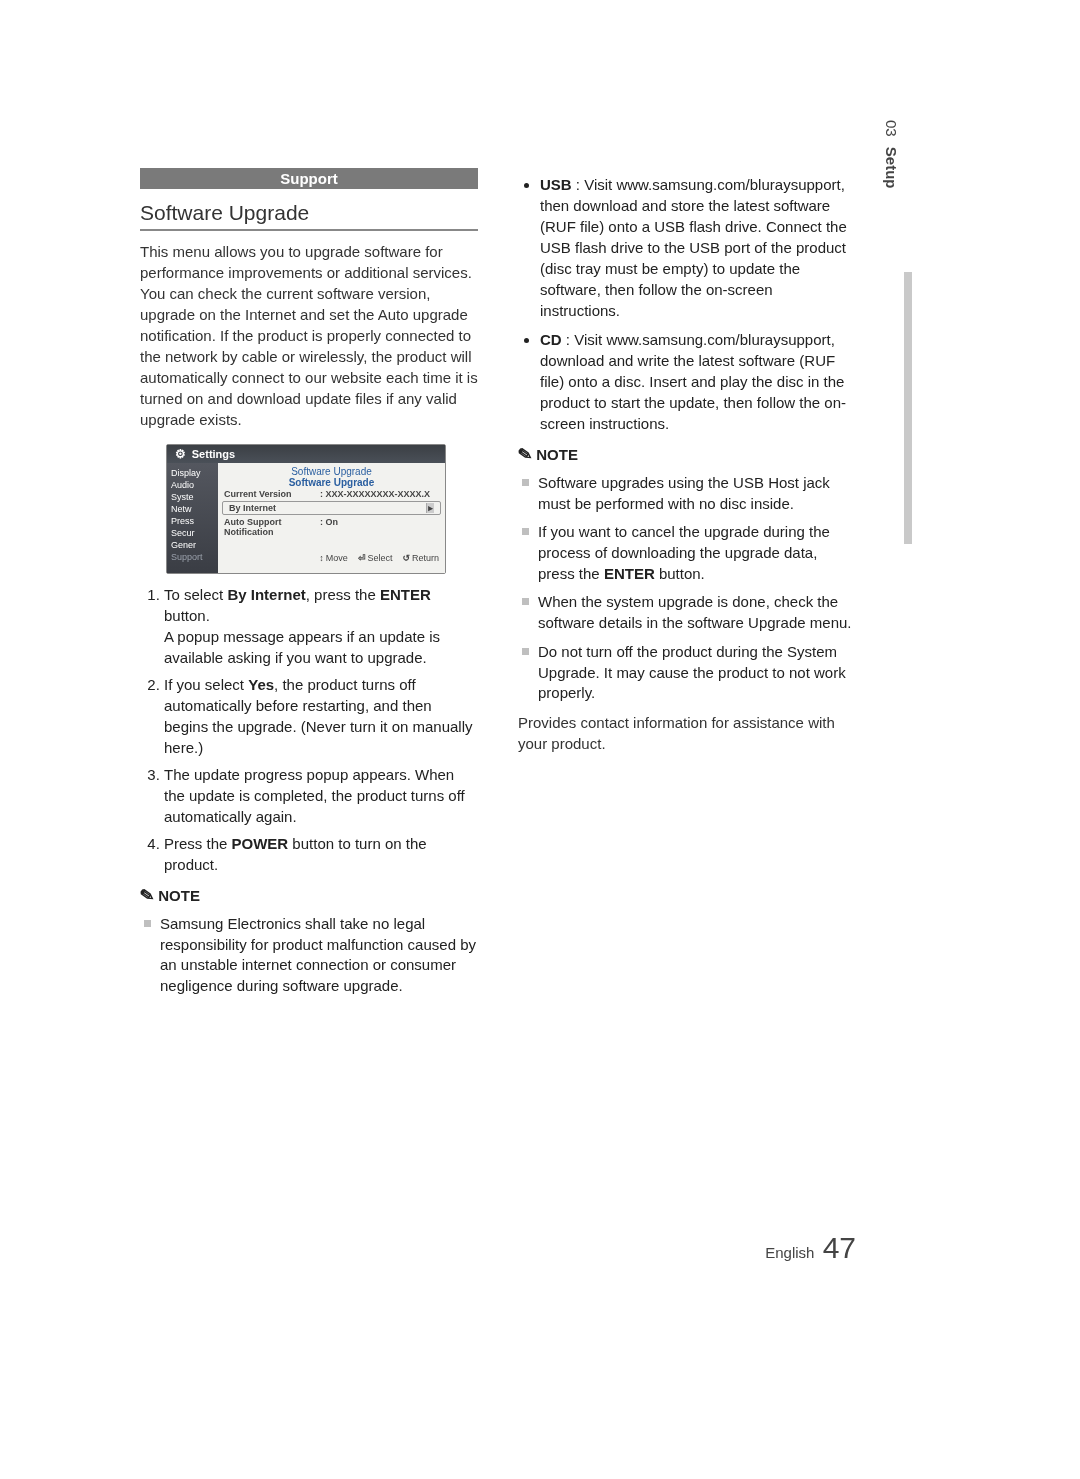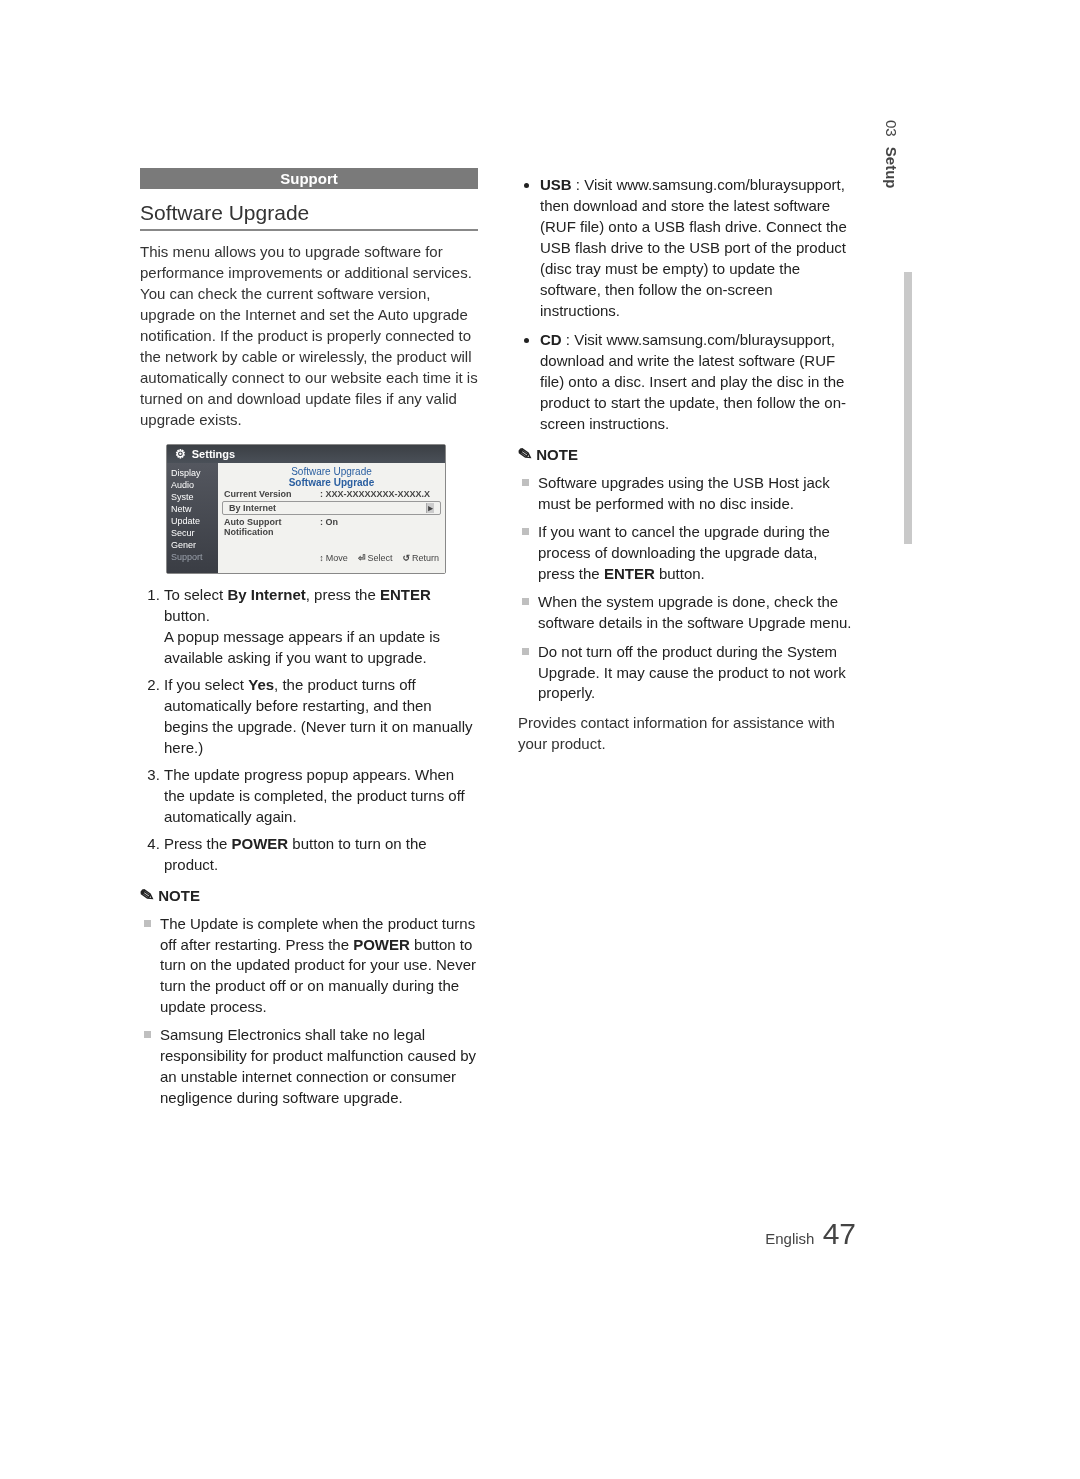--- a/index.html
+++ b/index.html
@@ -104,21 +104,21 @@
   .tv-h1 { text-align:center; color:#2b5fa0; font-size:10px; margin-top:3px; }
   .tv-h2 { text-align:center; color:#2b5fa0; font-size:10px; font-weight:700; }
   .tv-row { display:flex; padding: 1px 6px; font-size:9px; color:#444;font-weight:bold;}
   .tv-row .k { width: 96px; }
   .tv-row.boxed { border:1px solid #999; margin:1px 4px; border-radius:2px; align-items:center;}
   .tv-row.boxed .arrow { margin-left:auto; width:8px; text-align:center; background:#ccc; border-left:1px solid #aaa;}
   .tv-foot { position:absolute; bottom:10px; right:6px; font-size:9px; color:#444; display:flex; gap:10px; }
   .tv-foot span i { font-style:normal; font-weight:700; margin-right:2px;}
   .page-num {
     position: absolute;
-    bottom: 228px;
+    bottom: 214px;
     right: 224px;
     font-size: 15px;
     color: #444;
   }
   .page-num .n { font-size: 30px; font-weight: 400; margin-left: 4px;}
   .gearchar { font-size: 12px; }
 </style>
 </head>
 <body>
 
@@ -143,21 +143,21 @@
       <div class="tv-top">
         <span class="gearchar">⚙</span>
         <span>Settings</span>
       </div>
       <div class="tv-body">
         <div class="tv-side">
           <div>Display</div>
           <div>Audio</div>
           <div>Syste</div>
           <div>Netw</div>
-          <div>Update</div>
+          <div>Press</div>
           <div>Secur</div>
           <div>Gener</div>
           <div class="dim">Support</div>
         </div>
         <div class="tv-main">
           <div class="tv-h1">Software Upgrade</div>
           <div class="tv-h2">Software Upgrade</div>
           <div class="tv-row">
             <span class="k">Current Version</span>
             <span>: XXX-XXXXXXXX-XXXX.X</span>
@@ -191,23 +191,20 @@
       <li>
         <span>Press the </span><b>POWER</b><span> button to turn on the product.</span>
       </li>
     </ol>
 
     <div class="note-head">
       <span class="pen">✎</span>
       <span>NOTE</span>
     </div>
     <ul class="bul">
-      <li>
-        <span>The Update is complete when the product turns off after restarting. Press the </span><b>POWER</b><span> button to turn on the updated product for your use. Never turn the product off or on manually during the update process.</span>
-      </li>
       <li>Samsung Electronics shall take no legal responsibility for product malfunction caused by an unstable internet connection or consumer negligence during software upgrade.</li>
     </ul>
   </div>
 
   <div class="col">
     <ul class="dot">
       <li>
         <b>USB</b><span> : Visit www.samsung.com/bluraysupport, then download and store the latest software (RUF file) onto a USB flash drive. Connect the USB flash drive to the USB port of the product (disc tray must be empty) to update the software, then follow the on-screen instructions.</span>
       </li>
       <li>

